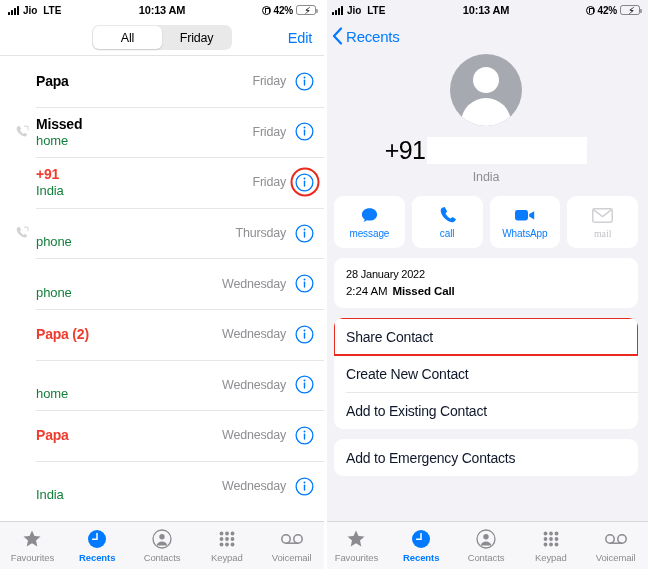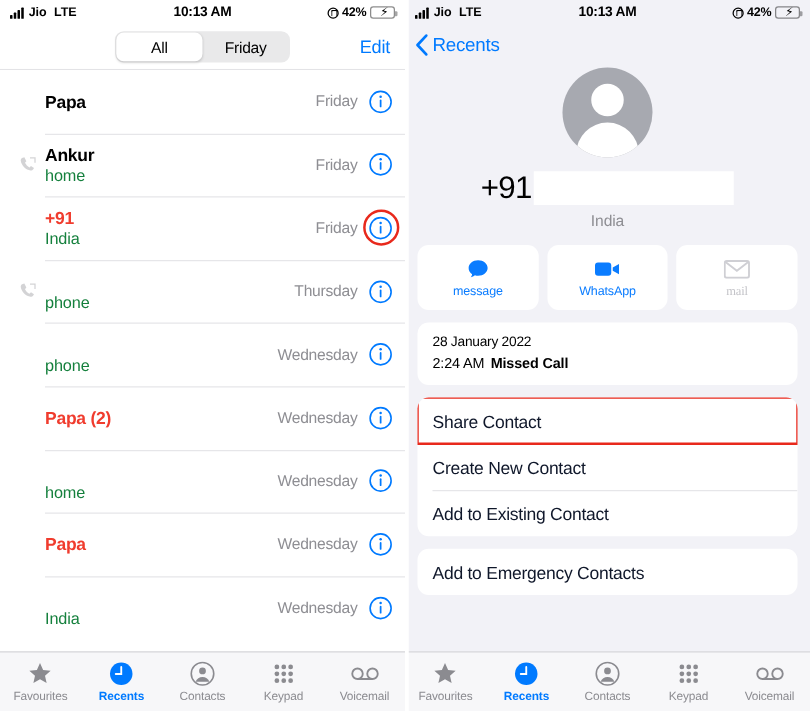--- a/index.html
+++ b/index.html
@@ -232,21 +232,21 @@
       </div>
 
       <div class="callrow">
         <div class="call-type">
           <svg width="14" height="14" viewBox="0 0 14 14">
               <path d="M2.6 1.4c-.7.5-1.1 1.3-1 2.2.4 3.6 4.2 7.4 7.8 7.8.9.1 1.7-.3 2.2-1l.6-1-2.4-1.6-1.2 1.1c-1.5-.7-2.9-2.1-3.6-3.6l1.1-1.2L4.5.8z" fill="#8e8e93"></path>
               <path d="M9 1.2h4v4" fill="none" stroke="#8e8e93" stroke-width="1"></path>
             </svg>
         </div>
         <div class="call-main">
-          <div class="call-name">Ankur</div>
+          <div class="call-name">Missed</div>
           <div class="call-sub">home</div>
         </div>
         <div class="call-right">
           <div class="call-when">Friday</div>
           <div class="info-btn">
             <svg width="19" height="19" viewBox="0 0 19 19">
                 <circle cx="9.5" cy="9.5" r="8.4" fill="none" stroke="#007aff" stroke-width="1.3"></circle>
                 <circle cx="9.5" cy="5.4" r="1" fill="#007aff"></circle>
                 <rect x="8.8" y="7.6" width="1.4" height="6.2" rx="0.7" fill="#007aff"></rect>
               </svg>
@@ -493,20 +493,28 @@
       <div class="action">
         <div class="ai">
           <svg width="19" height="19" viewBox="0 0 19 19">
               <path d="M9.5 2.2c4.3 0 7.6 2.7 7.6 6.2s-3.3 6.2-7.6 6.2c-.9 0-1.8-.1-2.6-.4-.9.7-2.2 1.4-3.4 1.6.6-.7 1.1-1.6 1.2-2.5C2.9 12.2 1.9 10.6 1.9 8.4c0-3.5 3.3-6.2 7.6-6.2z" fill="#0a7cff"></path>
             </svg>
         </div>
         <div class="al">message</div>
       </div>
       <div class="action">
         <div class="ai">
+          <svg width="19" height="19" viewBox="0 0 19 19">
+              <path d="M4.2 1.8c-1 .7-1.6 1.9-1.5 3.1.6 5.2 6.1 10.7 11.3 11.3 1.2.1 2.4-.5 3.1-1.5l.9-1.4-3.5-2.3-1.8 1.6c-2.2-1-4.2-3-5.2-5.2l1.6-1.8L6.8.9z" fill="#0a7cff"></path>
+            </svg>
+        </div>
+        <div class="al">call</div>
+      </div>
+      <div class="action">
+        <div class="ai">
           <svg width="22" height="16" viewBox="0 0 22 16">
               <rect x="1" y="3" width="13" height="10.5" rx="2.4" fill="#0a7cff"></rect>
               <path d="M15.2 7l5-2.8v8.2l-5-2.8z" fill="#0a7cff"></path>
             </svg>
         </div>
         <div class="al">WhatsApp</div>
       </div>
       <div class="action disabled">
         <div class="ai">
           <svg width="21" height="15" viewBox="0 0 21 15">

